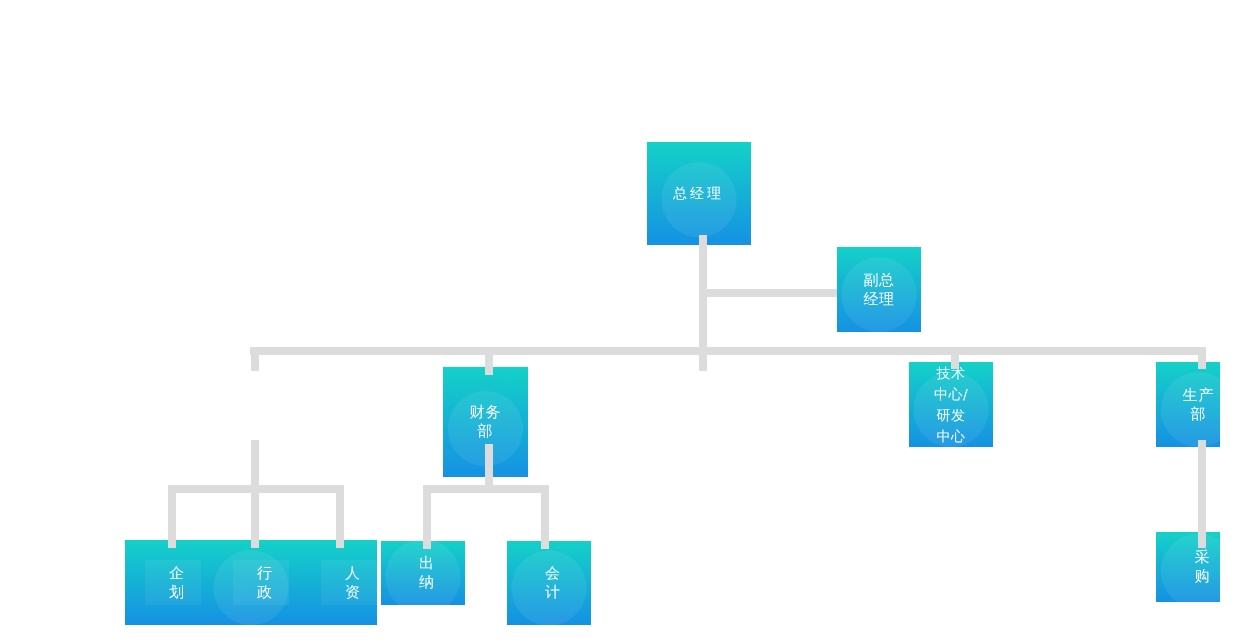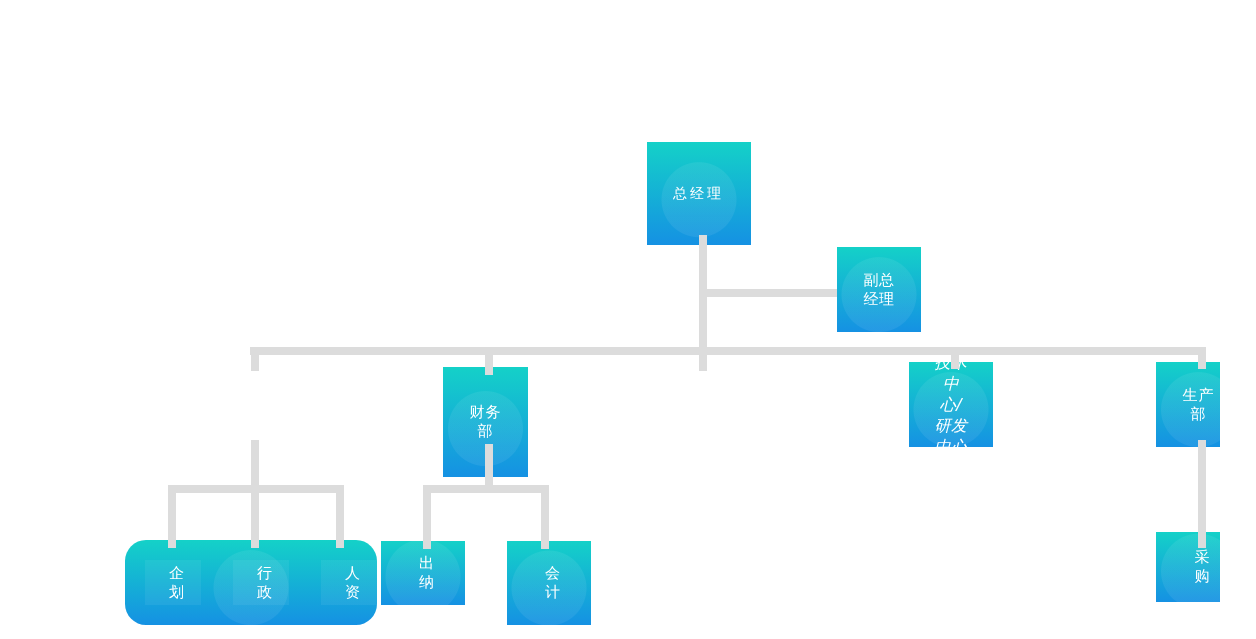--- a/index.html
+++ b/index.html
@@ -45,38 +45,36 @@
   .node .label{display:inline-block;}
   .label-gm{
     font-size:14px;
     letter-spacing:3px;
     padding-left:3px;
   }
   .label-deputy{
     letter-spacing:0.5px;
   }
   .label-twoline{
-    font-size:16px;
+    font-size:14px;
     line-height:21px;
     letter-spacing:0.5px;
     white-space:pre-line;
-    font-style:italic;
   }
   .vtext{
     width:16px;
     word-break:break-all;
     line-height:19px;
     letter-spacing:0;
     text-align:center;
   }
   .node-group{
     display:flex;
     align-items:stretch;
     justify-content:space-between;
-    border-radius:21px;
   }
   .node-group .cell{
     flex:1;
     display:flex;
     align-items:center;
     justify-content:center;
     background:radial-gradient(circle 40px at 50% 56%, rgba(255,255,255,0.06) 0 37px, rgba(255,255,255,0) 38px);
   }
 </style>
 </head>

